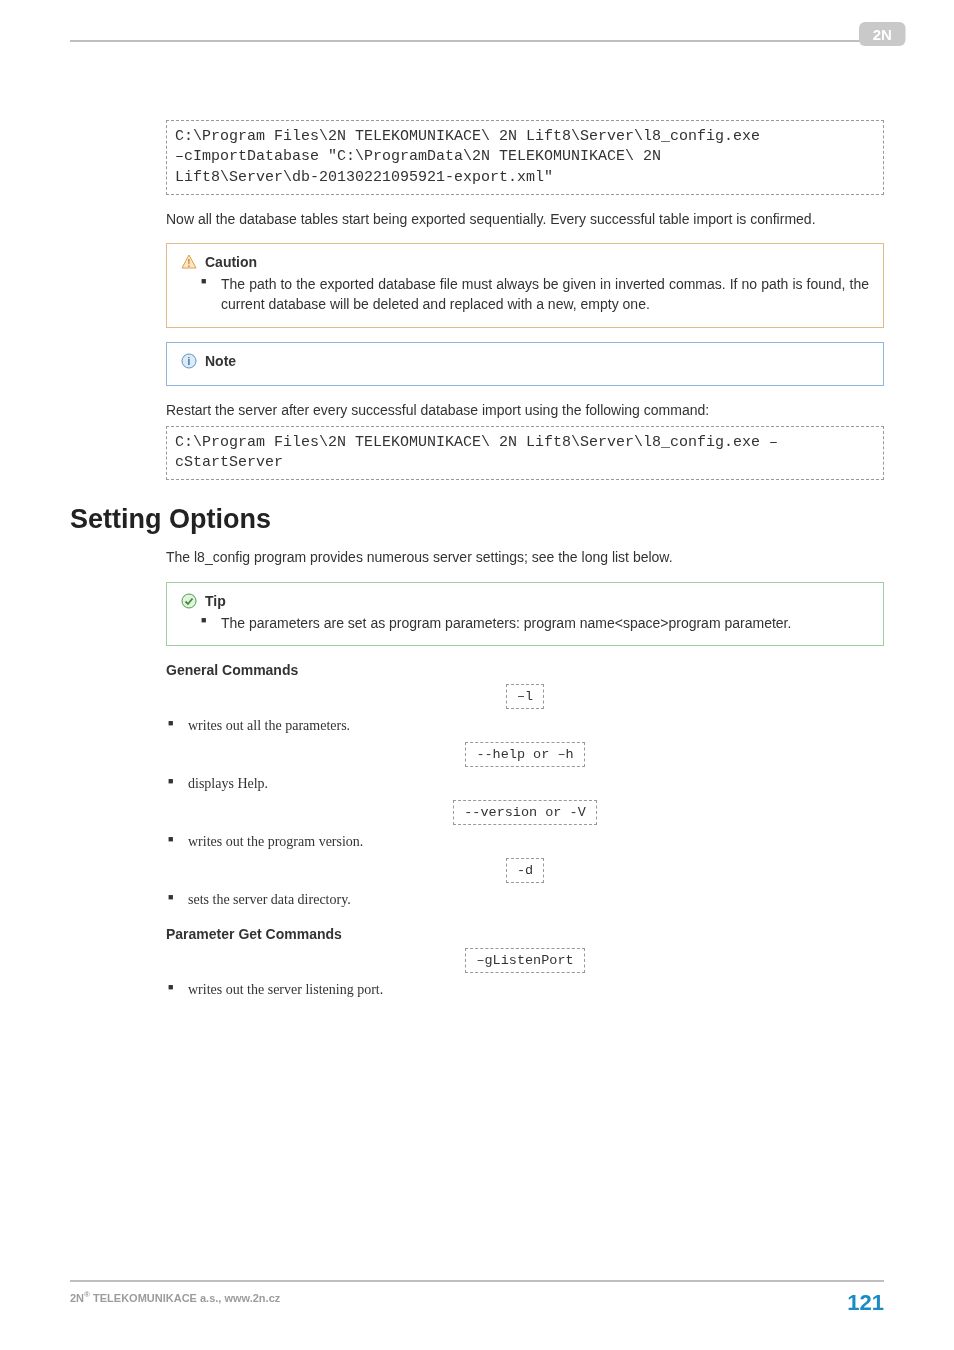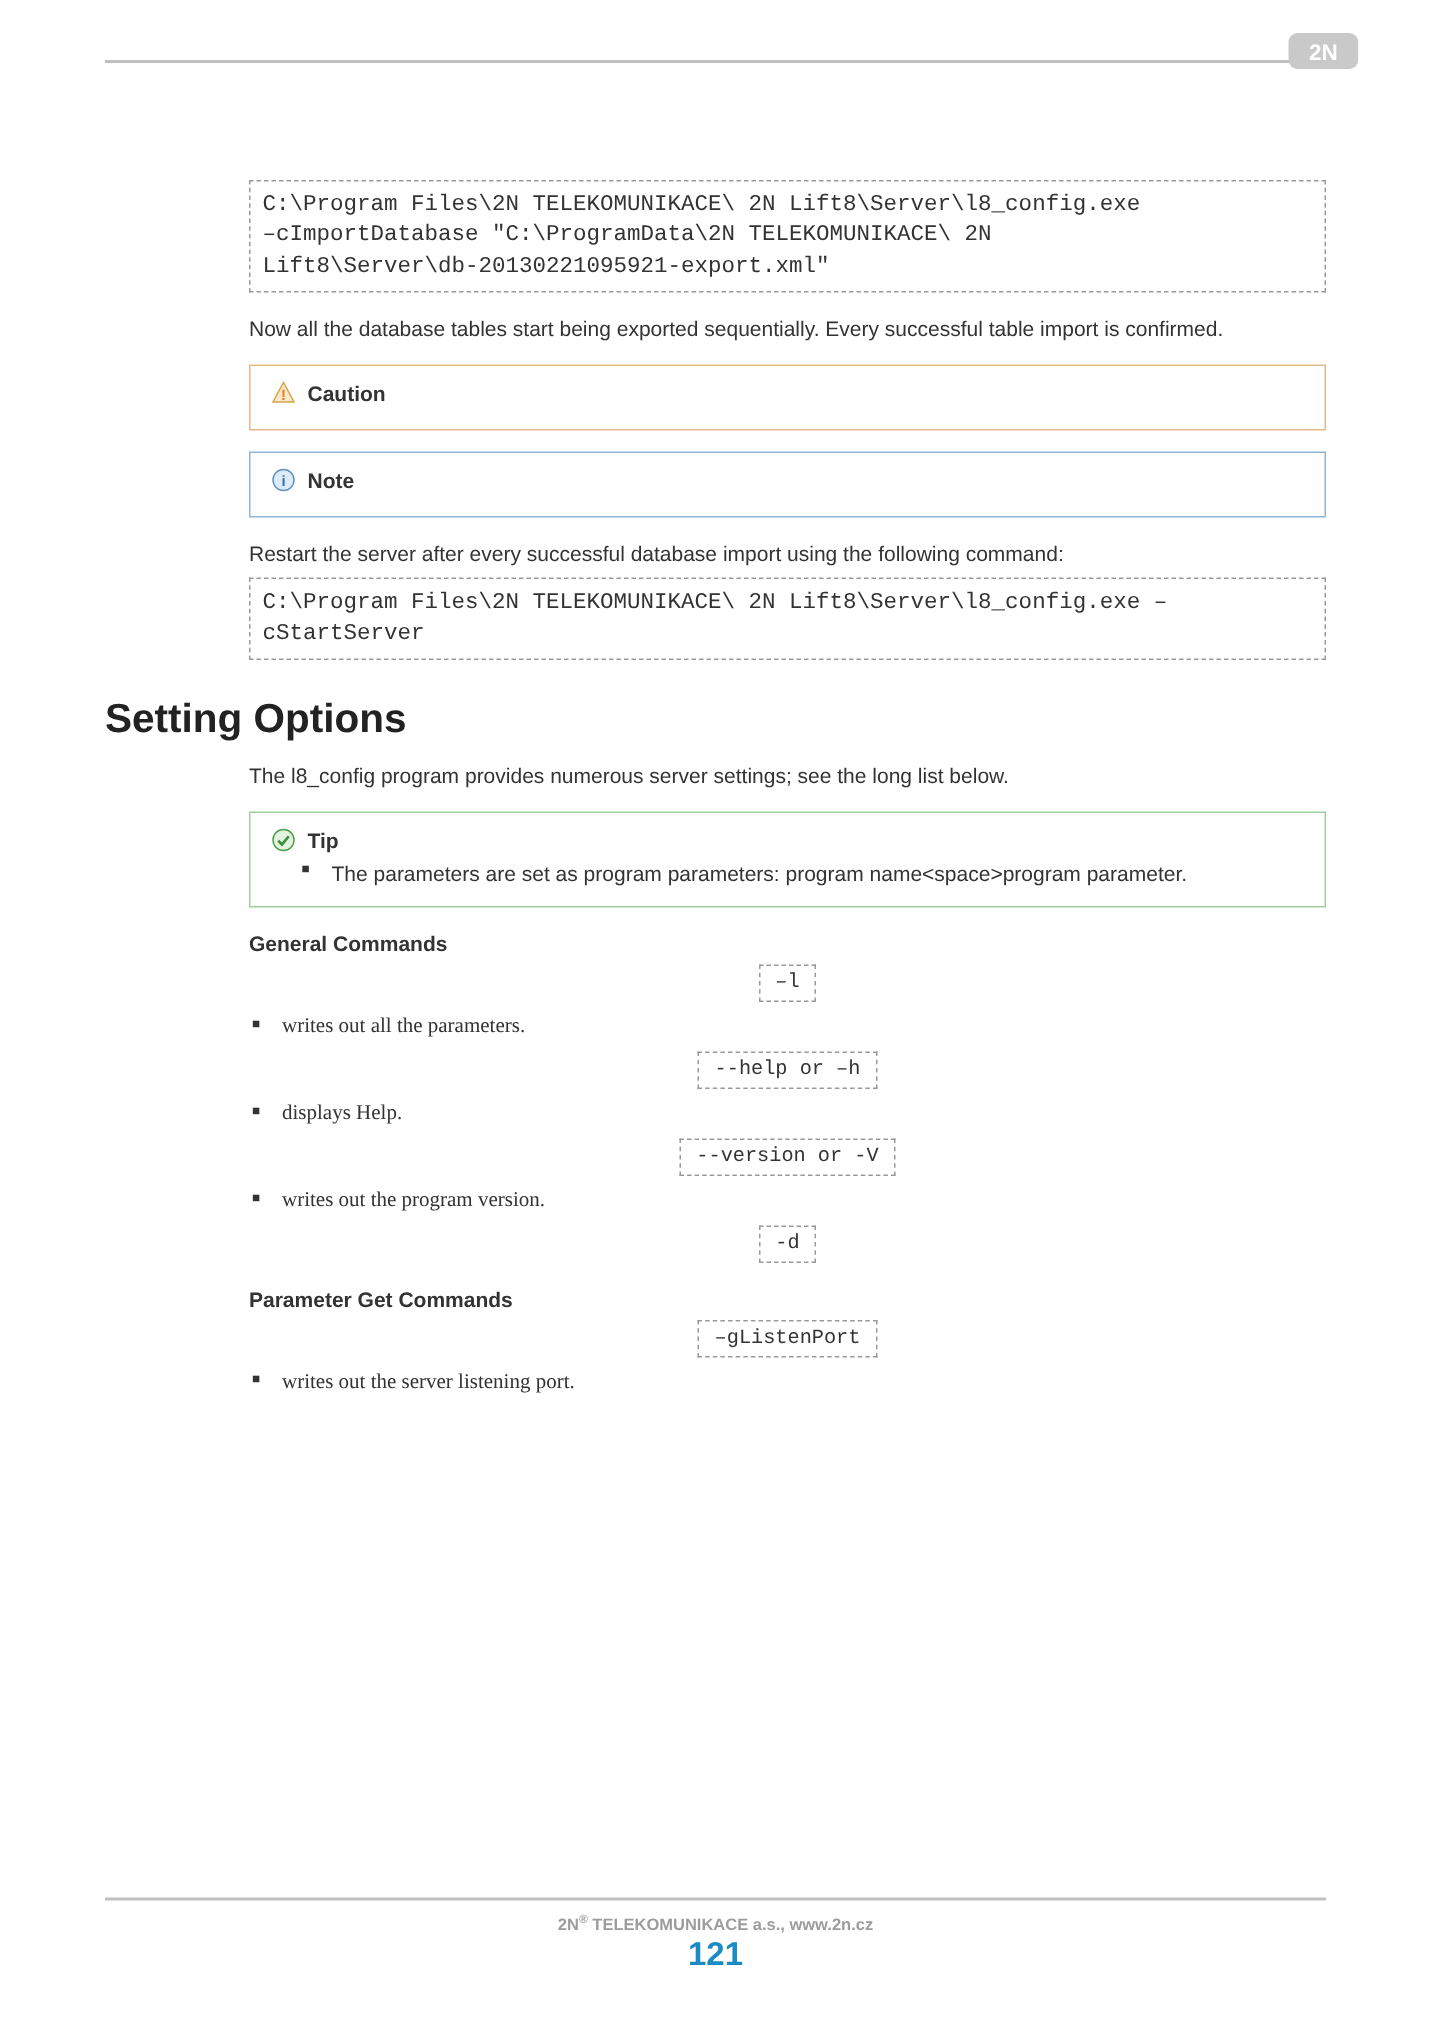--- a/index.html
+++ b/index.html
@@ -40,21 +40,21 @@
     padding: 4px 10px;
     font-family: "Courier New", monospace;
     font-size: 13.5px;
     display: block;
     width: fit-content;
     margin: 6px auto 4px auto;
   }
   ul.cmds { list-style: none; padding-left: 22px; font-family: Liberation Serif, serif; }
   ul.cmds li { position: relative; font-size: 14px; line-height: 1.5; margin: 6px 0; }
   ul.cmds li::before { content: "■"; position: absolute; left: -20px; top: 2px; font-size: 9px; color: #333; }
-  .footer { position: absolute; bottom: 34px; left: 70px; right: 70px; border-top: 2px solid #bfbfbf; padding-top: 8px; display: flex; justify-content: space-between; align-items: center; flex-direction: column; }
+  .footer { position: absolute; bottom: 34px; left: 70px; right: 70px; border-top: 2px solid #bfbfbf; padding-top: 8px; display: flex; justify-content: space-between; align-items: flex-start; }
   .footer-left { font-size: 11px; color: #9c9c9c; font-weight: bold; }
   .footer-left sup { font-size: 8px; }
   .pagenum { font-size: 22px; font-weight: bold; color: #1a8bc4; font-family: Verdana, sans-serif; }
 </style>
 </head>
 <body>
 
 <div class="page">
 
   <div class="logo">
@@ -78,20 +78,23 @@
     <div class="callout caution">
       <div class="callout-head">
         <span class="callout-icon">
           <svg viewBox="0 0 16 16">
               <polygon points="8,1 15,14 1,14" fill="#fbe8c8" stroke="#d9a24a" stroke-width="1"></polygon>
               <text x="8" y="12.5" text-anchor="middle" font-size="10" font-weight="bold" fill="#d9802b">!</text>
             </svg>
         </span>
         <span>Caution</span>
       </div>
+      <ul>
+          <li>The path to the exported database file must always be given in inverted commas. If no path is found, the current database will be deleted and replaced with a new, empty one.</li>
+        </ul>
     </div>
 
     <div class="callout note">
       <div class="callout-head">
         <span class="callout-icon">
           <svg viewBox="0 0 16 16">
               <circle cx="8" cy="8" r="7" fill="#dcebf7" stroke="#5f94c4" stroke-width="1"></circle>
               <text x="8" y="12" text-anchor="middle" font-size="10" font-weight="bold" fill="#3b74a8">i</text>
             </svg>
         </span>
@@ -133,20 +136,23 @@
     <ul class="cmds">
         <li>displays Help.</li>
       </ul>
 
     <span class="inlinecode">--version or -V</span>
     <ul class="cmds">
         <li>writes out the program version.</li>
       </ul>
 
     <span class="inlinecode">-d</span>
+    <ul class="cmds">
+        <li>sets the server data directory.</li>
+      </ul>
 
     <div class="subhead">Parameter Get Commands</div>
 
     <span class="inlinecode">–gListenPort</span>
     <ul class="cmds">
         <li>writes out the server listening port.</li>
       </ul>
 
   </div>
 

